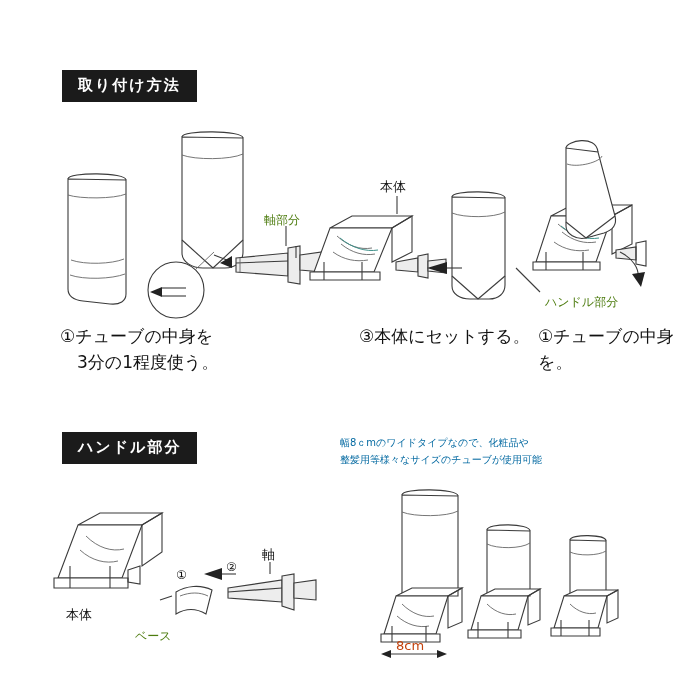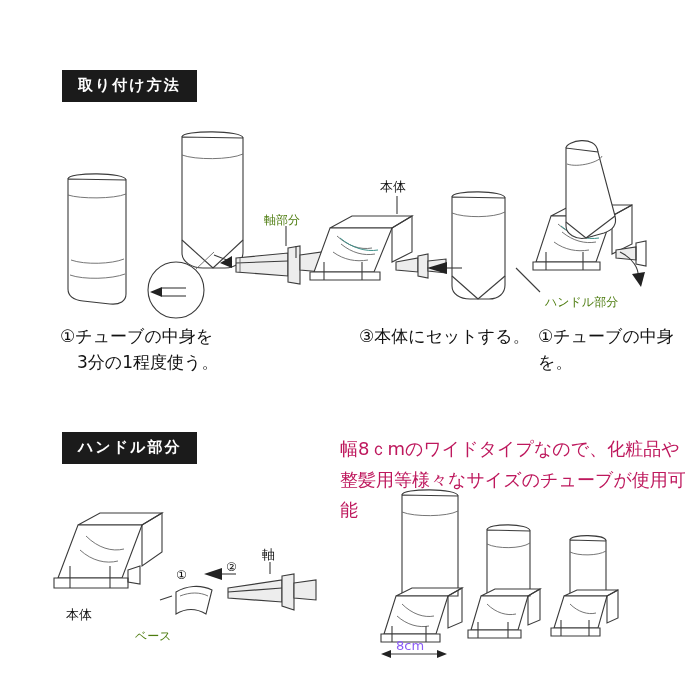--- a/index.html
+++ b/index.html
@@ -49,34 +49,34 @@
     white-space: nowrap;
   }
   .label-b {
     position: absolute;
     font-size: 13px;
     color: #111111;
     white-space: nowrap;
   }
   .note {
     position: absolute;
-    font-size: 18px;
+    font-size: 10px;
     line-height: 1.7;
-    color: #be185d;
+    color: #0369a1;
     white-space: pre-line;
   }
   .circled {
     position: absolute;
     font-size: 12px;
     color: #111111;
   }
   .dim-text {
     position: absolute;
     font-size: 13px;
-    color: #8b5cf6;
+    color: #c2410c;
     white-space: nowrap;
   }
   svg { position: absolute; left: 0; top: 0; }
   .ln { fill: none; stroke: #3b3b3b; stroke-width: 1.1; }
   .ln-thin { fill: none; stroke: #666666; stroke-width: 0.9; }
   .fillw { fill: #ffffff; stroke: #3b3b3b; stroke-width: 1.1; }
   .fillg { fill: #ededed; stroke: #3b3b3b; stroke-width: 1.1; }
   .arrow { fill: #222222; }
   .teal { fill: none; stroke: #3b8f88; stroke-width: 1; }
 </style>

